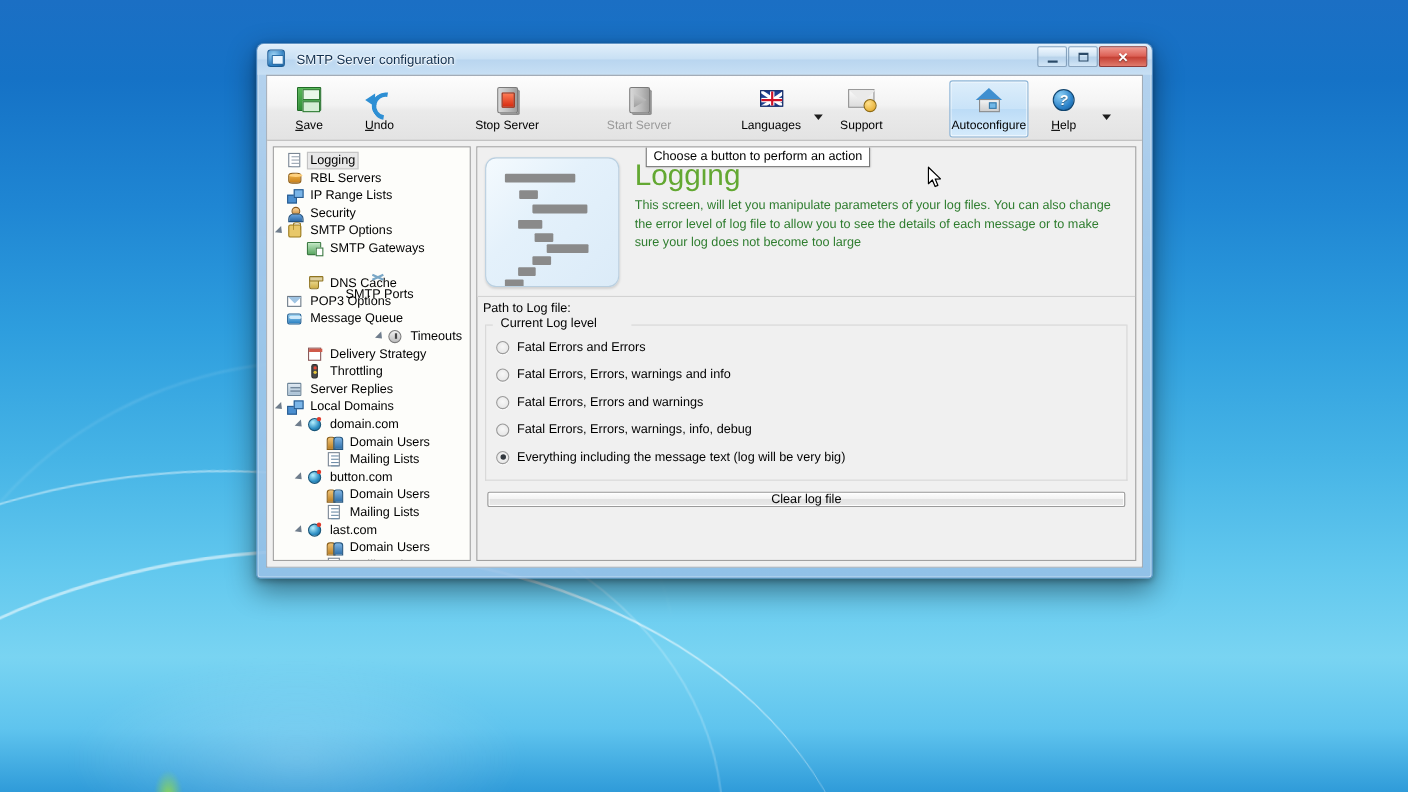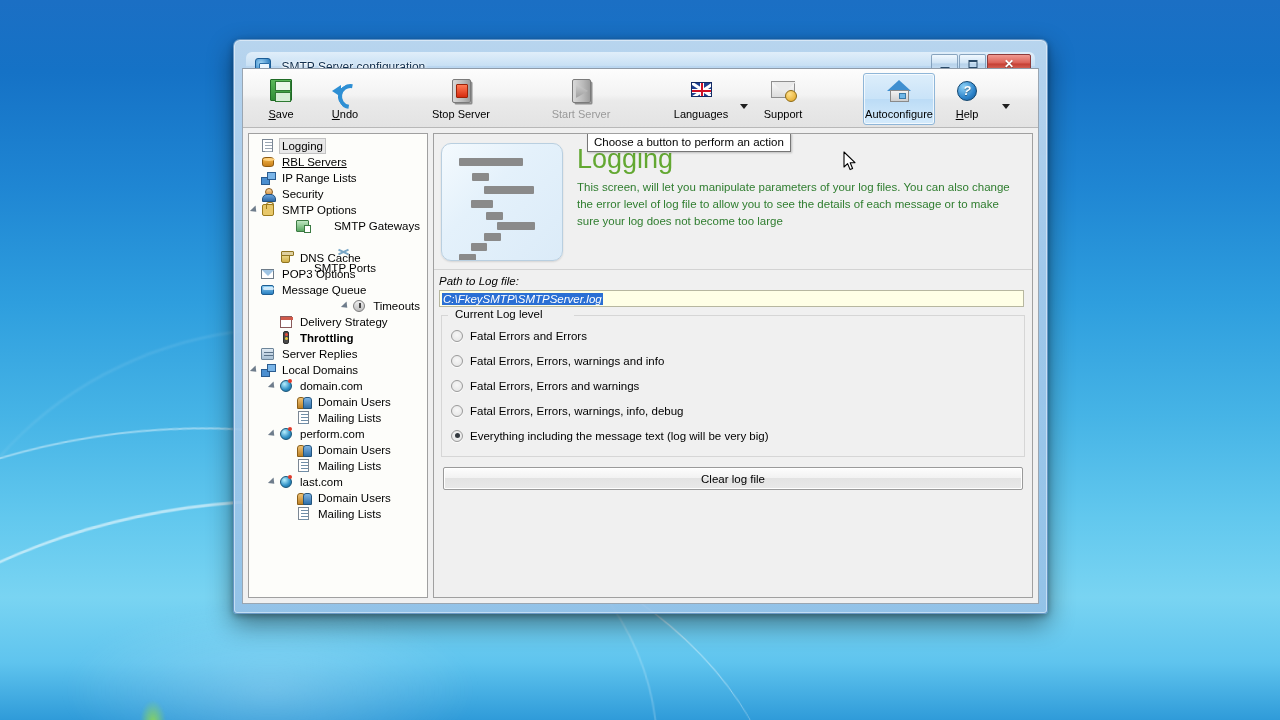--- a/index.html
+++ b/index.html
@@ -61,23 +61,23 @@
     position: absolute; left: 140px; top: 700px;
     width: 26px; height: 22px;
     background: radial-gradient(ellipse at 50% 100%, rgba(150,220,70,0.85), rgba(150,220,70,0) 70%);
     filter: blur(1px);
   }
 
   
   #window {
     position: absolute;
     left: 233px; top: 39px;
-    width: 815px; height: 575px;
+    width: 815px; height: 487px;
     border-radius: 7px 7px 4px 4px;
-    padding: 12px;
+    padding: 0;
     background: linear-gradient(to bottom,
         rgba(198,221,241,0.92) 0%,
         rgba(173,205,236,0.90) 40%,
         rgba(150,192,230,0.90) 100%);
     border: 1px solid rgba(94,143,192,0.85);
     box-shadow:
        0 0 0 1px rgba(255,255,255,0.45) inset,
        0 10px 26px rgba(0,0,0,0.45),
        0 2px 6px rgba(0,0,0,0.3);
   }
@@ -379,21 +379,21 @@
     left: 153px; top: -1px;
     background: #ffffff;
     border: 1px solid #767676;
     padding: 2px 6px 3px 6px;
     font-size: 11.5px; color: #000;
     box-shadow: 1px 1px 2px rgba(0,0,0,0.22);
     white-space: nowrap;
     z-index: 40;
   }
 
-  #path-sec { padding: 5px 8px 0 5px; font-style: italic; }
+  #path-sec { padding: 5px 8px 0 5px; }
   #path-label { font-size: 11.5px; color: #000; margin-bottom: 3px; }
   #path-input {
     width: 100%; height: 17px;
     background: #ffffe6;
     border: 1px solid #b7b7a0;
     font-family: "Liberation Sans", sans-serif;
     font-size: 11.5px;
     padding: 0 2px;
     color: #000;
     display: flex; align-items: center;
@@ -432,20 +432,21 @@
     box-shadow: 0 1px 1px rgba(255,255,255,0.8);
   }
   .radio.on::after {
     content: ""; position: absolute; left: 2.5px; top: 2.5px;
     width: 5px; height: 5px; border-radius: 50%; background: #33393f;
   }
 
   #btn-row {
     display: flex; gap: 20px;
     margin: 10px 9px 0 9px;
+    flex-direction: column;
   }
   .flatbtn {
     flex: 1 1 0; height: 23px;
     border: 1px solid #9a9a9a;
     border-radius: 2px;
     background: linear-gradient(to bottom, #fdfdfd 0%, #f2f2f2 48%, #e3e3e3 50%, #e9e9e9 100%);
     font-size: 11.5px; color: #000;
     display: flex; align-items: center; justify-content: center;
     cursor: default;
     box-shadow: 0 0 0 1px #fff inset;
@@ -572,21 +573,21 @@
       <div id="body">
 
         <div id="tree">
             <div class="trow sel" style="padding-left: 0px;">
               <span class="exp"></span>
               <span class="ti">
                 <i class="gi i-doc"></i>
               </span>
               <span class="tl">Logging</span>
             </div>
-            <div class="trow" style="padding-left: 0px; text-decoration: underline;">
+            <div class="trow" style="padding-left: 0px;">
               <span class="exp"></span>
               <span class="ti">
                 <i class="gi i-db"></i>
               </span>
               <span class="tl">RBL Servers</span>
             </div>
             <div class="trow" style="padding-left: 0px;">
               <span class="exp"></span>
               <span class="ti">
                 <i class="gi i-net"></i>
@@ -602,21 +603,21 @@
             </div>
             <div class="trow" style="padding-left: 0px;">
               <span class="exp">
                 <span class="exp-tri"></span>
               </span>
               <span class="ti">
                 <i class="gi i-lock"></i>
               </span>
               <span class="tl">SMTP Options</span>
             </div>
-            <div class="trow" style="padding-left: 18px; justify-content: space-between;">
+            <div class="trow" style="padding-left: 18px;">
               <span class="exp"></span>
               <span class="ti">
                 <i class="gi i-gw"></i>
               </span>
               <span class="tl">SMTP Gateways</span>
             </div>
             <div class="trow" style="padding-left: 18px; flex-direction: column;">
               <span class="exp"></span>
               <span class="ti">
                 <i class="gi i-star"></i>
@@ -653,21 +654,21 @@
               </span>
               <span class="tl">Timeouts</span>
             </div>
             <div class="trow" style="padding-left: 18px;">
               <span class="exp"></span>
               <span class="ti">
                 <i class="gi i-cal"></i>
               </span>
               <span class="tl">Delivery Strategy</span>
             </div>
-            <div class="trow" style="padding-left: 18px; font-weight: bold;">
+            <div class="trow" style="padding-left: 18px;">
               <span class="exp"></span>
               <span class="ti">
                 <i class="gi i-light"></i>
               </span>
               <span class="tl">Throttling</span>
             </div>
             <div class="trow" style="padding-left: 0px;">
               <span class="exp"></span>
               <span class="ti">
                 <i class="gi i-reply"></i>
@@ -706,21 +707,21 @@
               </span>
               <span class="tl">Mailing Lists</span>
             </div>
             <div class="trow" style="padding-left: 18px;">
               <span class="exp">
                 <span class="exp-tri"></span>
               </span>
               <span class="ti">
                 <i class="gi i-globe"></i>
               </span>
-              <span class="tl">perform.com</span>
+              <span class="tl">button.com</span>
             </div>
             <div class="trow" style="padding-left: 36px;">
               <span class="exp"></span>
               <span class="ti">
                 <i class="gi i-users"></i>
               </span>
               <span class="tl">Domain Users</span>
             </div>
             <div class="trow" style="padding-left: 36px;">
               <span class="exp"></span>
@@ -770,23 +771,20 @@
             </div>
             <div id="hero-txt">
               <h1 id="hero-title">Logging</h1>
               <p id="hero-desc">This screen, will let you manipulate parameters of your log files. You can also change the error level of log file to allow you to see the details of each message or to make sure your log does not become too large</p>
             </div>
             <div id="tooltip">Choose a button to perform an action</div>
           </div>
 
           <div id="path-sec">
             <div id="path-label">Path to Log file:</div>
-            <div id="path-input">
-              <span class="sel">C:\FkeySMTP\SMTPServer.log</span>
-            </div>
           </div>
 
           <div id="loglevel">
             <span id="ll-legend">Current Log level</span>
             <div id="ll-options">
                 <div class="radio-row">
                   <span class="radio"></span>
                   <span>Fatal Errors and Errors</span>
                 </div>
                 <div class="radio-row">

